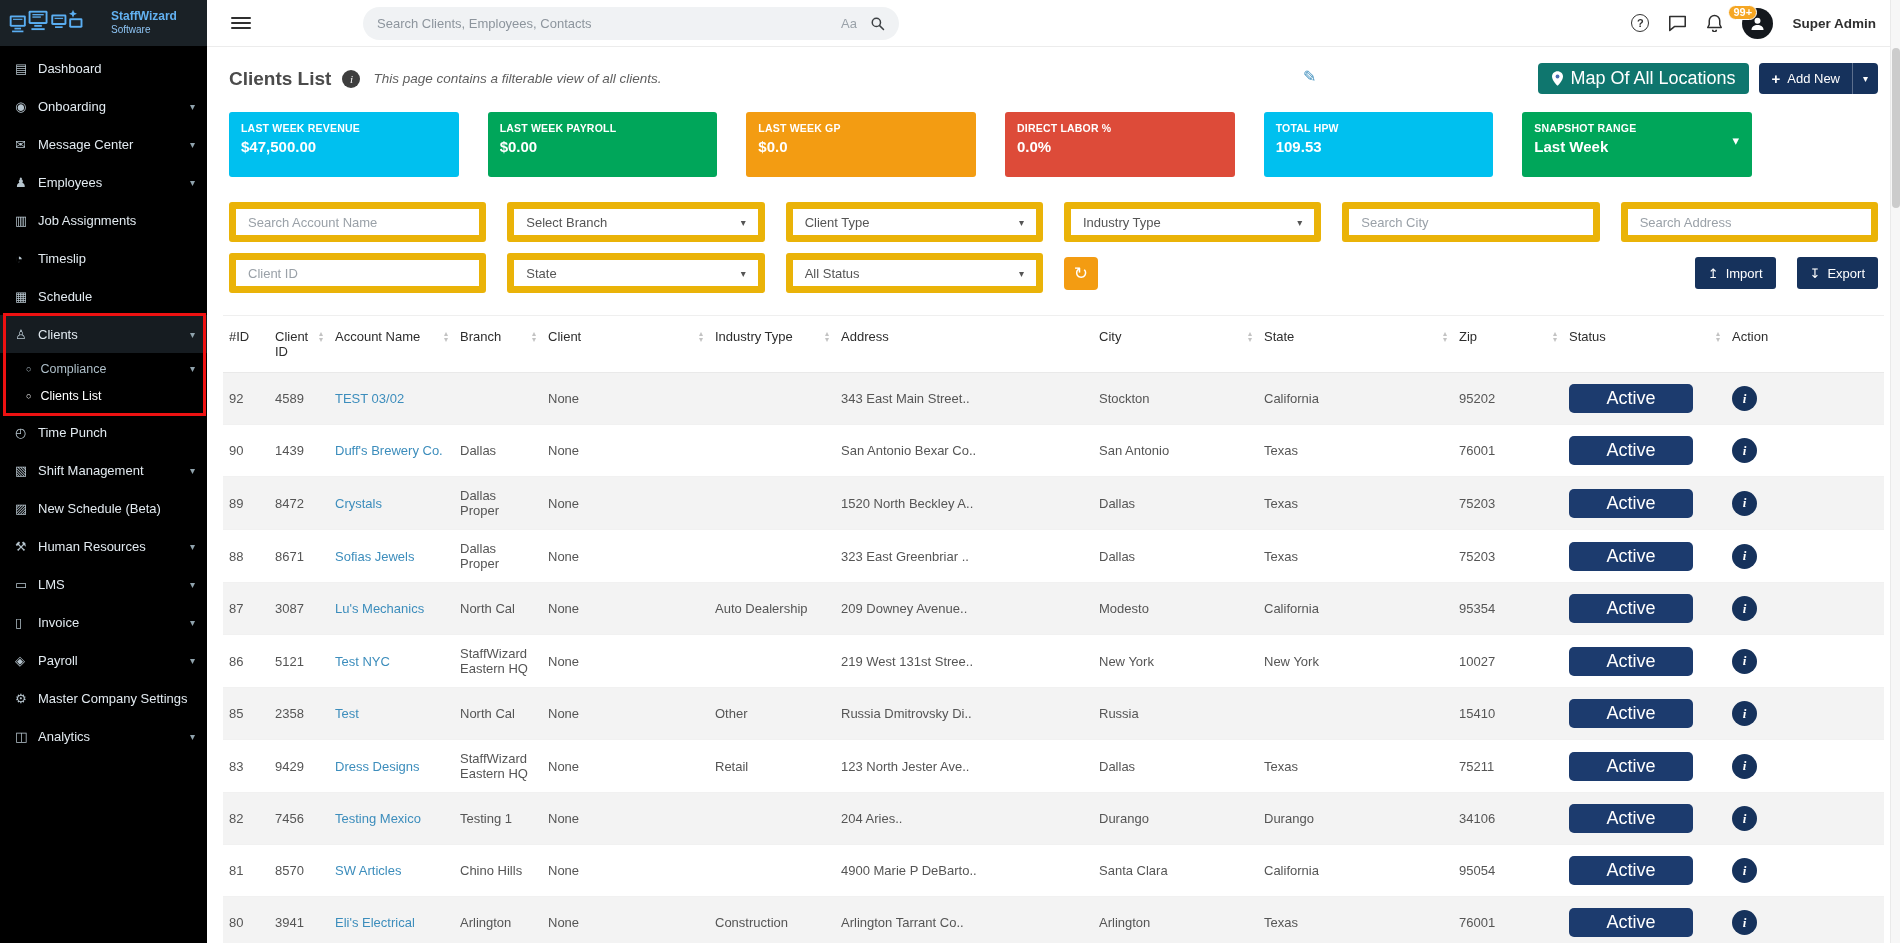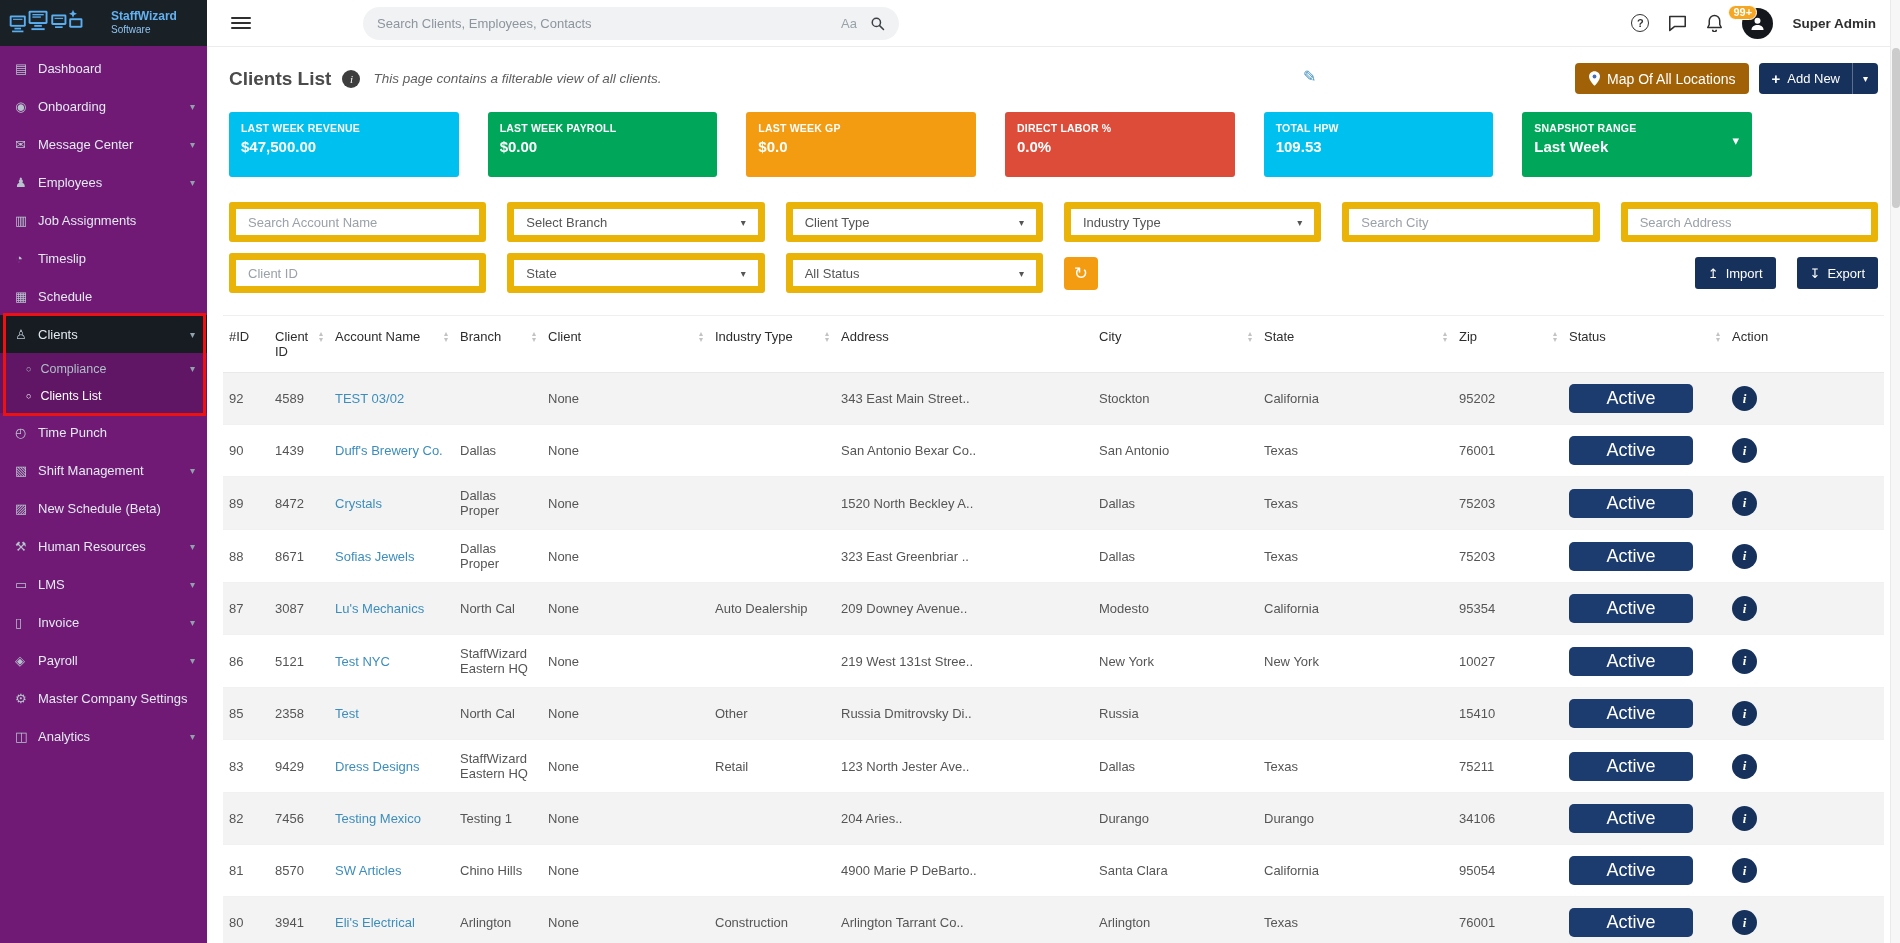--- a/index.html
+++ b/index.html
@@ -1,21 +1,21 @@
 <!DOCTYPE html>
 <html><head>
 <meta charset="utf-8">
 <style>
 *{box-sizing:border-box;margin:0;padding:0}
 html,body{width:1900px;height:943px}
 body{overflow:hidden;font-family:"Liberation Sans","DejaVu Sans",sans-serif;background:#fff;color:#333}
 .app{display:flex;width:100%;height:100%;position:relative}
 
 
-.sidebar{width:207px;flex:0 0 207px;background:#701a75;color:#e2eaf0;display:flex;flex-direction:column;overflow:hidden}
+.sidebar{width:207px;flex:0 0 207px;background:#000000;color:#e2eaf0;display:flex;flex-direction:column;overflow:hidden}
 .brand{height:46px;display:flex;align-items:center;padding:5px 8px;gap:7px;background:#1a2126;cursor:pointer}
 .brand-text{display:flex;flex-direction:column;line-height:13px}
 .brand-line1{font-size:12px;font-weight:bold;color:#62b1f1}
 .brand-line2{font-size:10px;color:#8ec4f4}
 .nav{flex:1;padding-top:3px}
 .nav-item{height:38px;display:flex;align-items:center;padding:0 12px 0 15px;font-size:13px;cursor:pointer;color:#e2eaf0}
 .nav-icon{width:23px;flex:0 0 23px;font-size:13px;color:#b6c4cd}
 .nav-label{flex:1;white-space:nowrap}
 .nav-chevron{font-size:10px;color:#90a3ad}
 .clients-wrap{position:relative}
@@ -45,21 +45,21 @@
 .user-name{font-size:13.5px;font-weight:bold;color:#2f2f2f;cursor:pointer;white-space:nowrap}
 
 
 .content{flex:1;padding:0 16px;position:relative;overflow:hidden}
 .page-header{display:flex;align-items:center;padding:17px 6px 12px;position:relative}
 .page-title{font-size:19px;font-weight:bold;color:#4b4b4b;margin-right:11px}
 .info-circle{width:18px;height:18px;flex:0 0 18px;border-radius:50%;background:#3e3e3e;color:#fff;font-size:11px;display:flex;align-items:center;justify-content:center;font-family:"Liberation Serif",serif;font-style:italic;margin-right:13px;cursor:pointer}
 .page-desc{font-size:13.5px;font-style:italic;color:#5f5f5f}
 .edit-icon{position:absolute;left:1080px;top:50%;transform:translateY(-50%);color:#3c8dbc;font-size:16px;cursor:pointer}
 .header-actions{margin-left:auto;display:flex;align-items:center;gap:10px}
-.btn-map{height:31px;background:#a16207;color:#fff;border:none;border-radius:4px;font-size:14px;padding:0 14px;display:flex;align-items:center;gap:7px;cursor:pointer}
+.btn-map{height:31px;background:#0f766e;color:#fff;border:none;border-radius:4px;font-size:18px;padding:0 14px;display:flex;align-items:center;gap:7px;cursor:pointer}
 .addnew-group{display:flex}
 .btn-addnew{height:31px;background:#16325c;color:#fff;border:none;border-radius:4px 0 0 4px;font-size:13px;padding:0 12px;display:flex;align-items:center;gap:7px;cursor:pointer}
 .btn-addnew .plus{font-size:15px;font-weight:bold}
 .btn-addnew-caret{height:31px;width:26px;background:#16325c;color:#fff;border:none;border-left:1px solid rgba(255,255,255,.3);border-radius:0 4px 4px 0;font-size:10px;cursor:pointer}
 
 
 .kpi-row{display:flex;gap:29px;margin:6px 132px 0 6px}
 .kpi{flex:1;height:65px;border-radius:3px;color:#fff;padding:10px 12px;position:relative}
 .kpi-label{font-size:10.5px;font-weight:bold;letter-spacing:.2px;white-space:nowrap}
 .kpi-value{font-size:15px;font-weight:bold;margin-top:4px}

